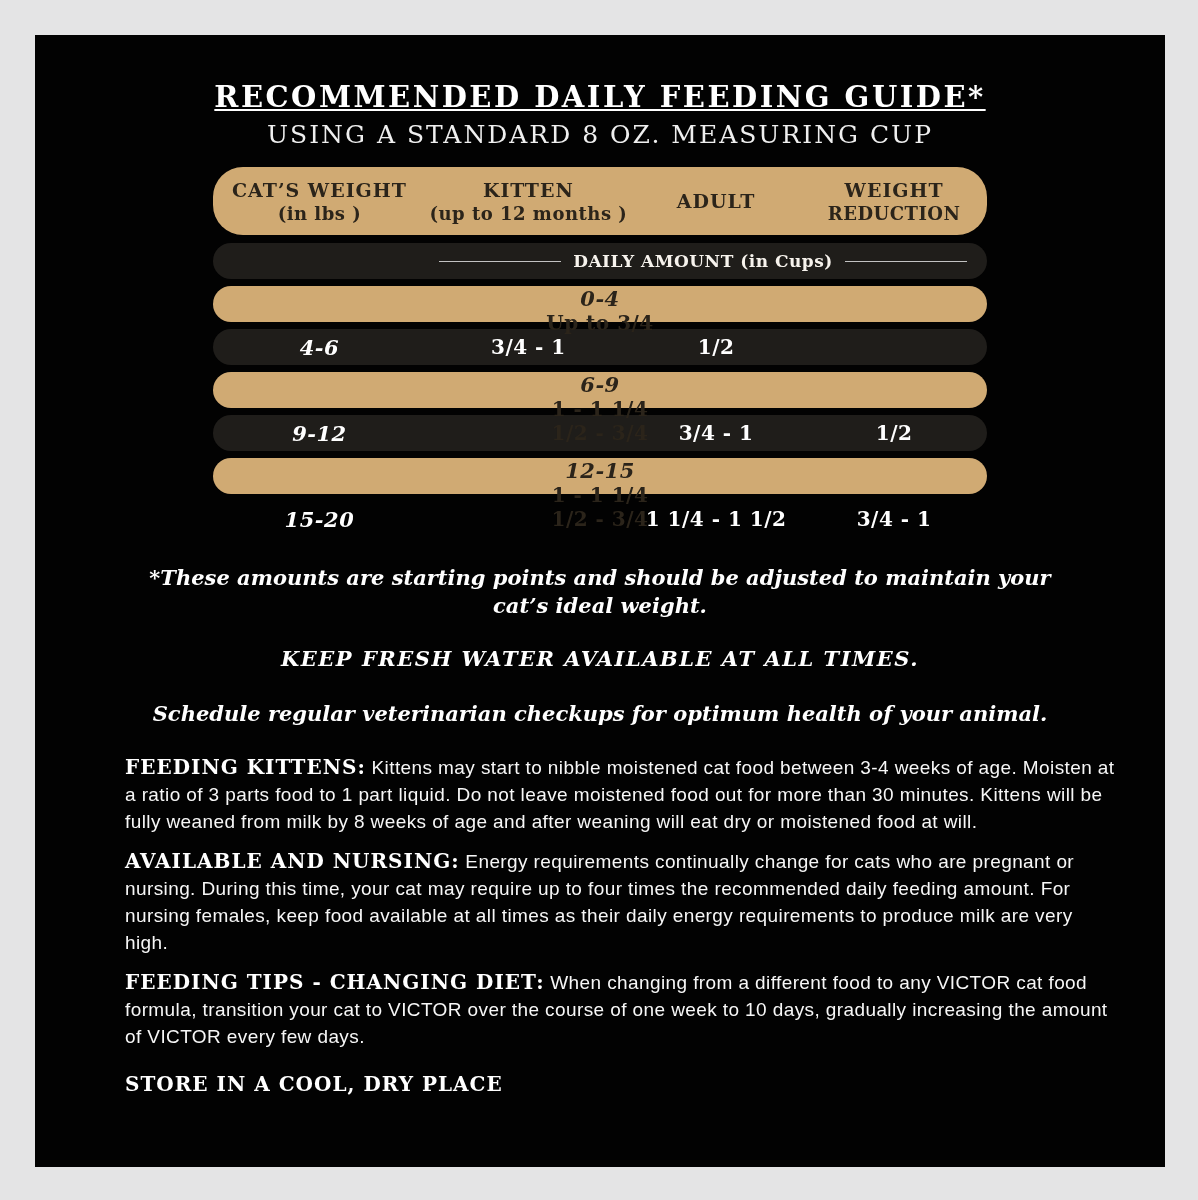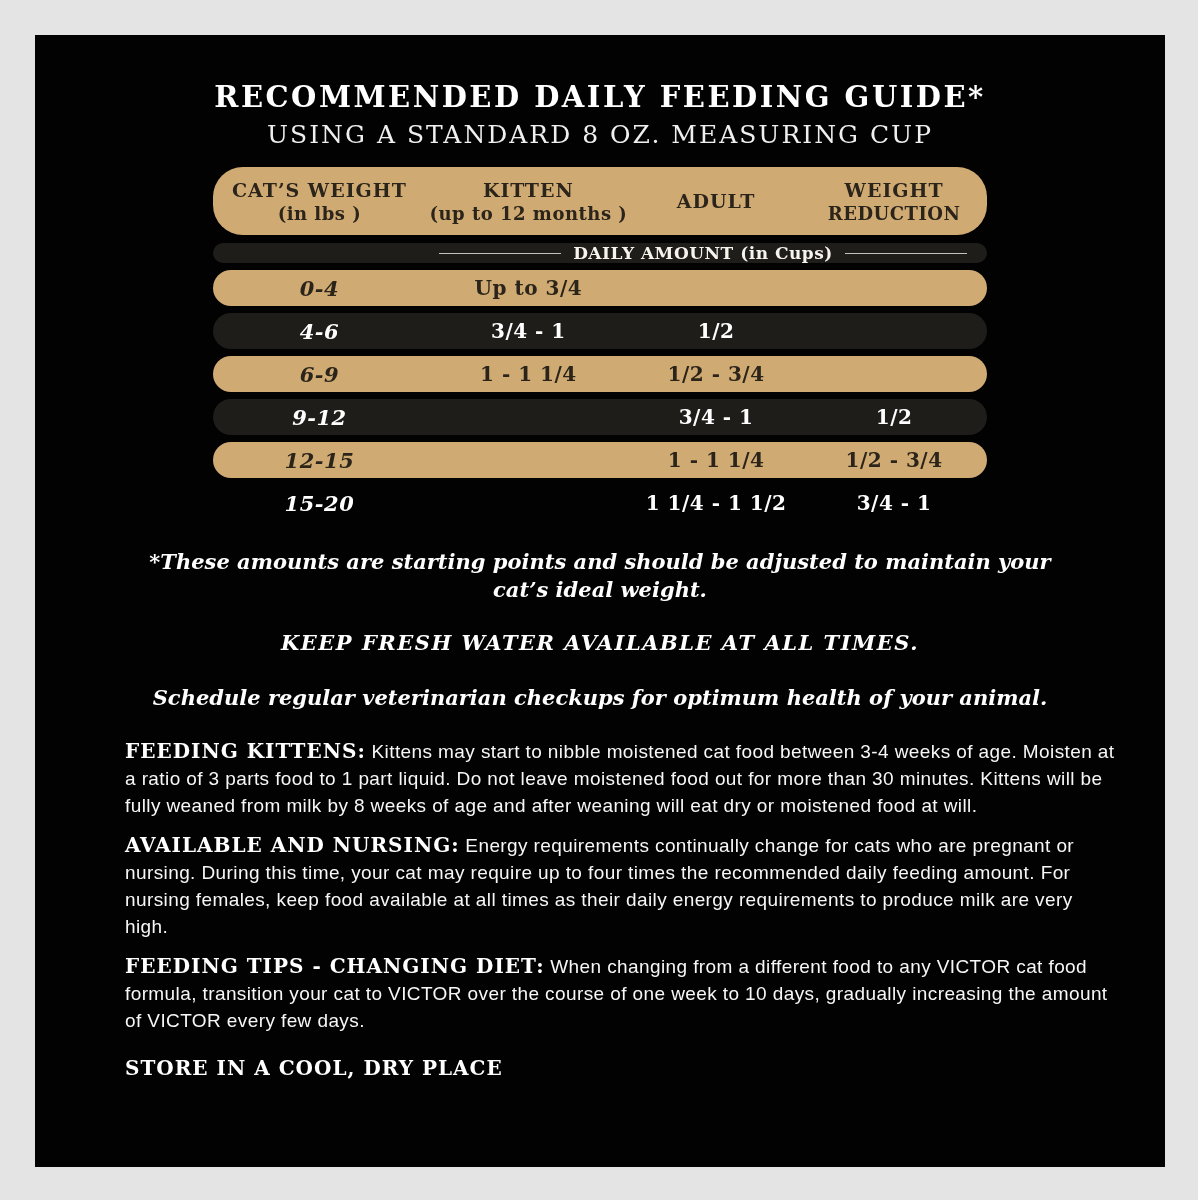--- a/index.html
+++ b/index.html
@@ -19,20 +19,21 @@
   }
   
   .title {
     margin: 44px 0 0 0;
     text-align: center;
     color: #ffffff;
     font-size: 29px;
     font-weight: 700;
     letter-spacing: 2.5px;
     line-height: 36px;
+    text-decoration: underline;
   }
   .subtitle {
     margin-top: 7px;
     text-align: center;
     color: #efefef;
     font-size: 25px;
     font-weight: 400;
     letter-spacing: 2px;
     line-height: 26px;
   }
@@ -50,44 +51,43 @@
     background: #d0aa73;
     border-radius: 30px;
     margin-bottom: 8px;
     color: #2b241a;
   }
   .head-row .cell { display: flex; flex-direction: column; justify-content: center; }
   .hl1 { font-size: 19px; font-weight: 700; letter-spacing: 1px; line-height: 24px; }
   .hl2 { font-size: 18px; font-weight: 700; letter-spacing: 0.5px; line-height: 23px; }
 
   .amount-row {
-    height: 20px;
+    height: 36px;
     background: #1f1d1a;
     border-radius: 18px;
     margin-bottom: 7px;
     padding-left: 226px;
     padding-right: 20px;
-    justify-content: flex-end;
   }
   .dash { flex: 1; height: 1px; background: #c2c2c2; }
   .amount-label {
     margin: 0 12px;
     color: #f7f3ed;
     font-size: 17px;
     font-weight: 700;
     letter-spacing: 0.5px;
     white-space: nowrap;
   }
 
   .data-row {
     height: 36px;
     border-radius: 18px;
     margin-bottom: 7px;
   }
-  .data-row.tan   { background: #d0aa73; color: #2b241a; }
+  .data-row.tan   { background: #d0aa73; color: #2b241a; flex-direction: column; }
   .data-row.dark  { background: #1f1d1a; color: #ffffff; }
   .data-row.plain { background: transparent; color: #ffffff; margin-bottom: 0; }
   .data-row .cell { font-size: 20px; font-weight: 700; letter-spacing: 0.5px; }
   .data-row .weight { font-style: italic; font-size: 21px; }
 
   
   .note {
     color: #ffffff;
     text-align: center;
     font-style: italic;

